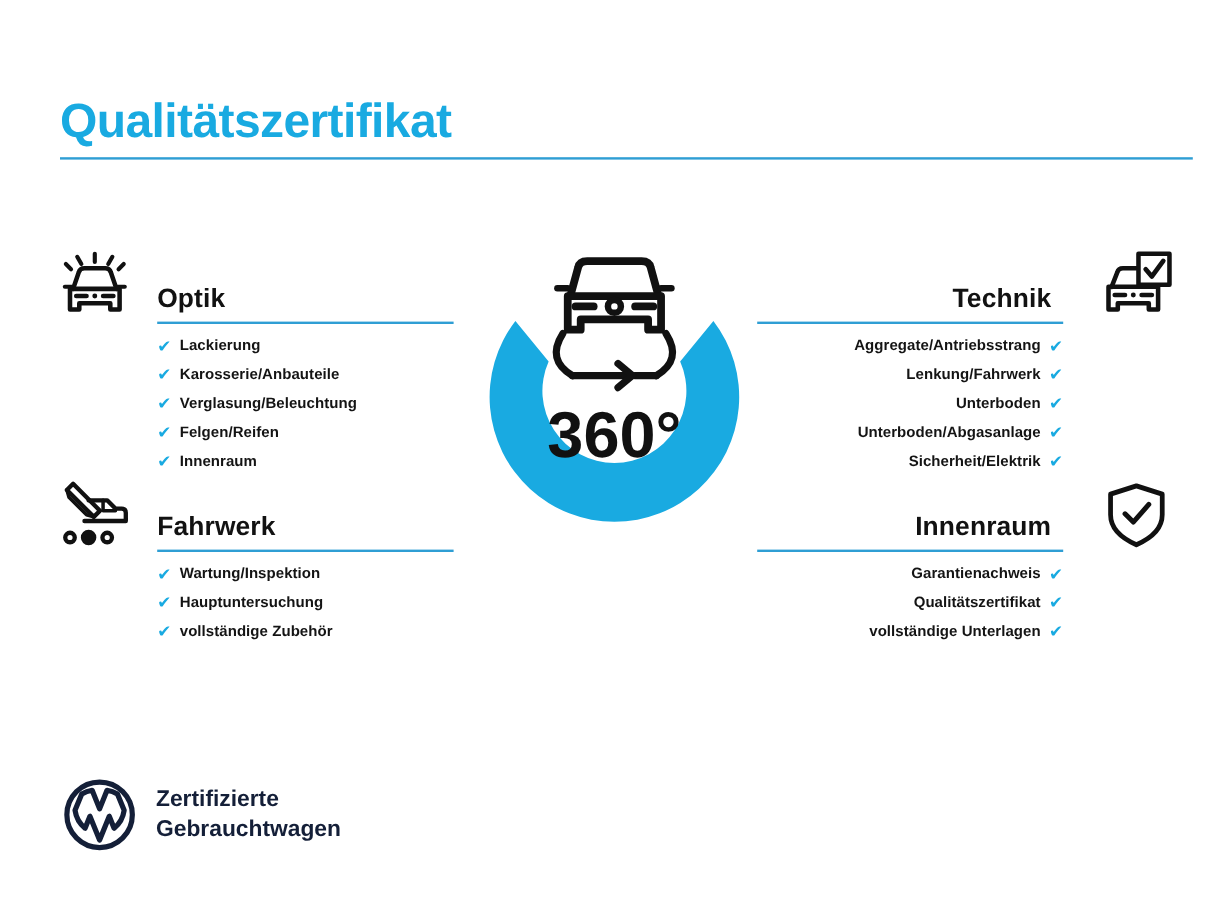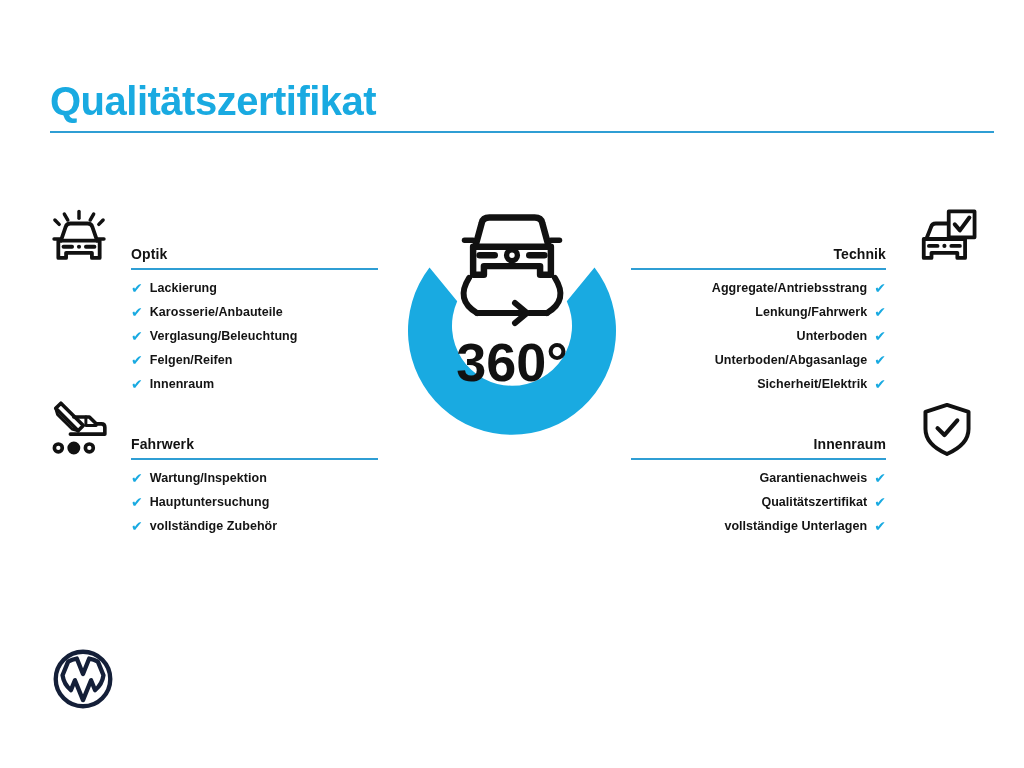--- a/index.html
+++ b/index.html
@@ -39,28 +39,28 @@
 
   .block { position: absolute; width: 380px; }
 
   .block-head {
     position: relative;
     height: 46px;
   }
   .block-title {
     position: absolute;
     bottom: 8px;
-    font-size: 14px;
+    font-size: 22px;
     font-weight: bold;
     color: #121212;
     letter-spacing: 0.1px;
     white-space: nowrap;
   }
   .align-left  .block-title { left: 83px; }
-  .align-right .block-title { right: 92px; }
+  .align-right .block-title { right: 102px; }
 
   .block-underline {
     position: absolute;
     bottom: 0;
     height: 2px;
     background: #2f9ed4;
   }
   .align-left  .block-underline { left: 83px;  width: 247px; }
   .align-right .block-underline { right: 92px; width: 255px; }
 
@@ -335,14 +335,16 @@
                A 38 38 0 0 1 40 17
                L 50 42
                L 60 17
                A 38 38 0 0 1 74 22
                L 83 44
                A 38 38 0 0 1 69.5 68
                L 63 52 Z" fill="none" stroke="#141f38" stroke-width="7" stroke-linejoin="round"></path>
     </svg>
   </div>
   <div class="footer-text">
+    <div>Zertifizierte</div>
+    <div>Gebrauchtwagen</div>
   </div>
 </div>
 
 </body></html>

